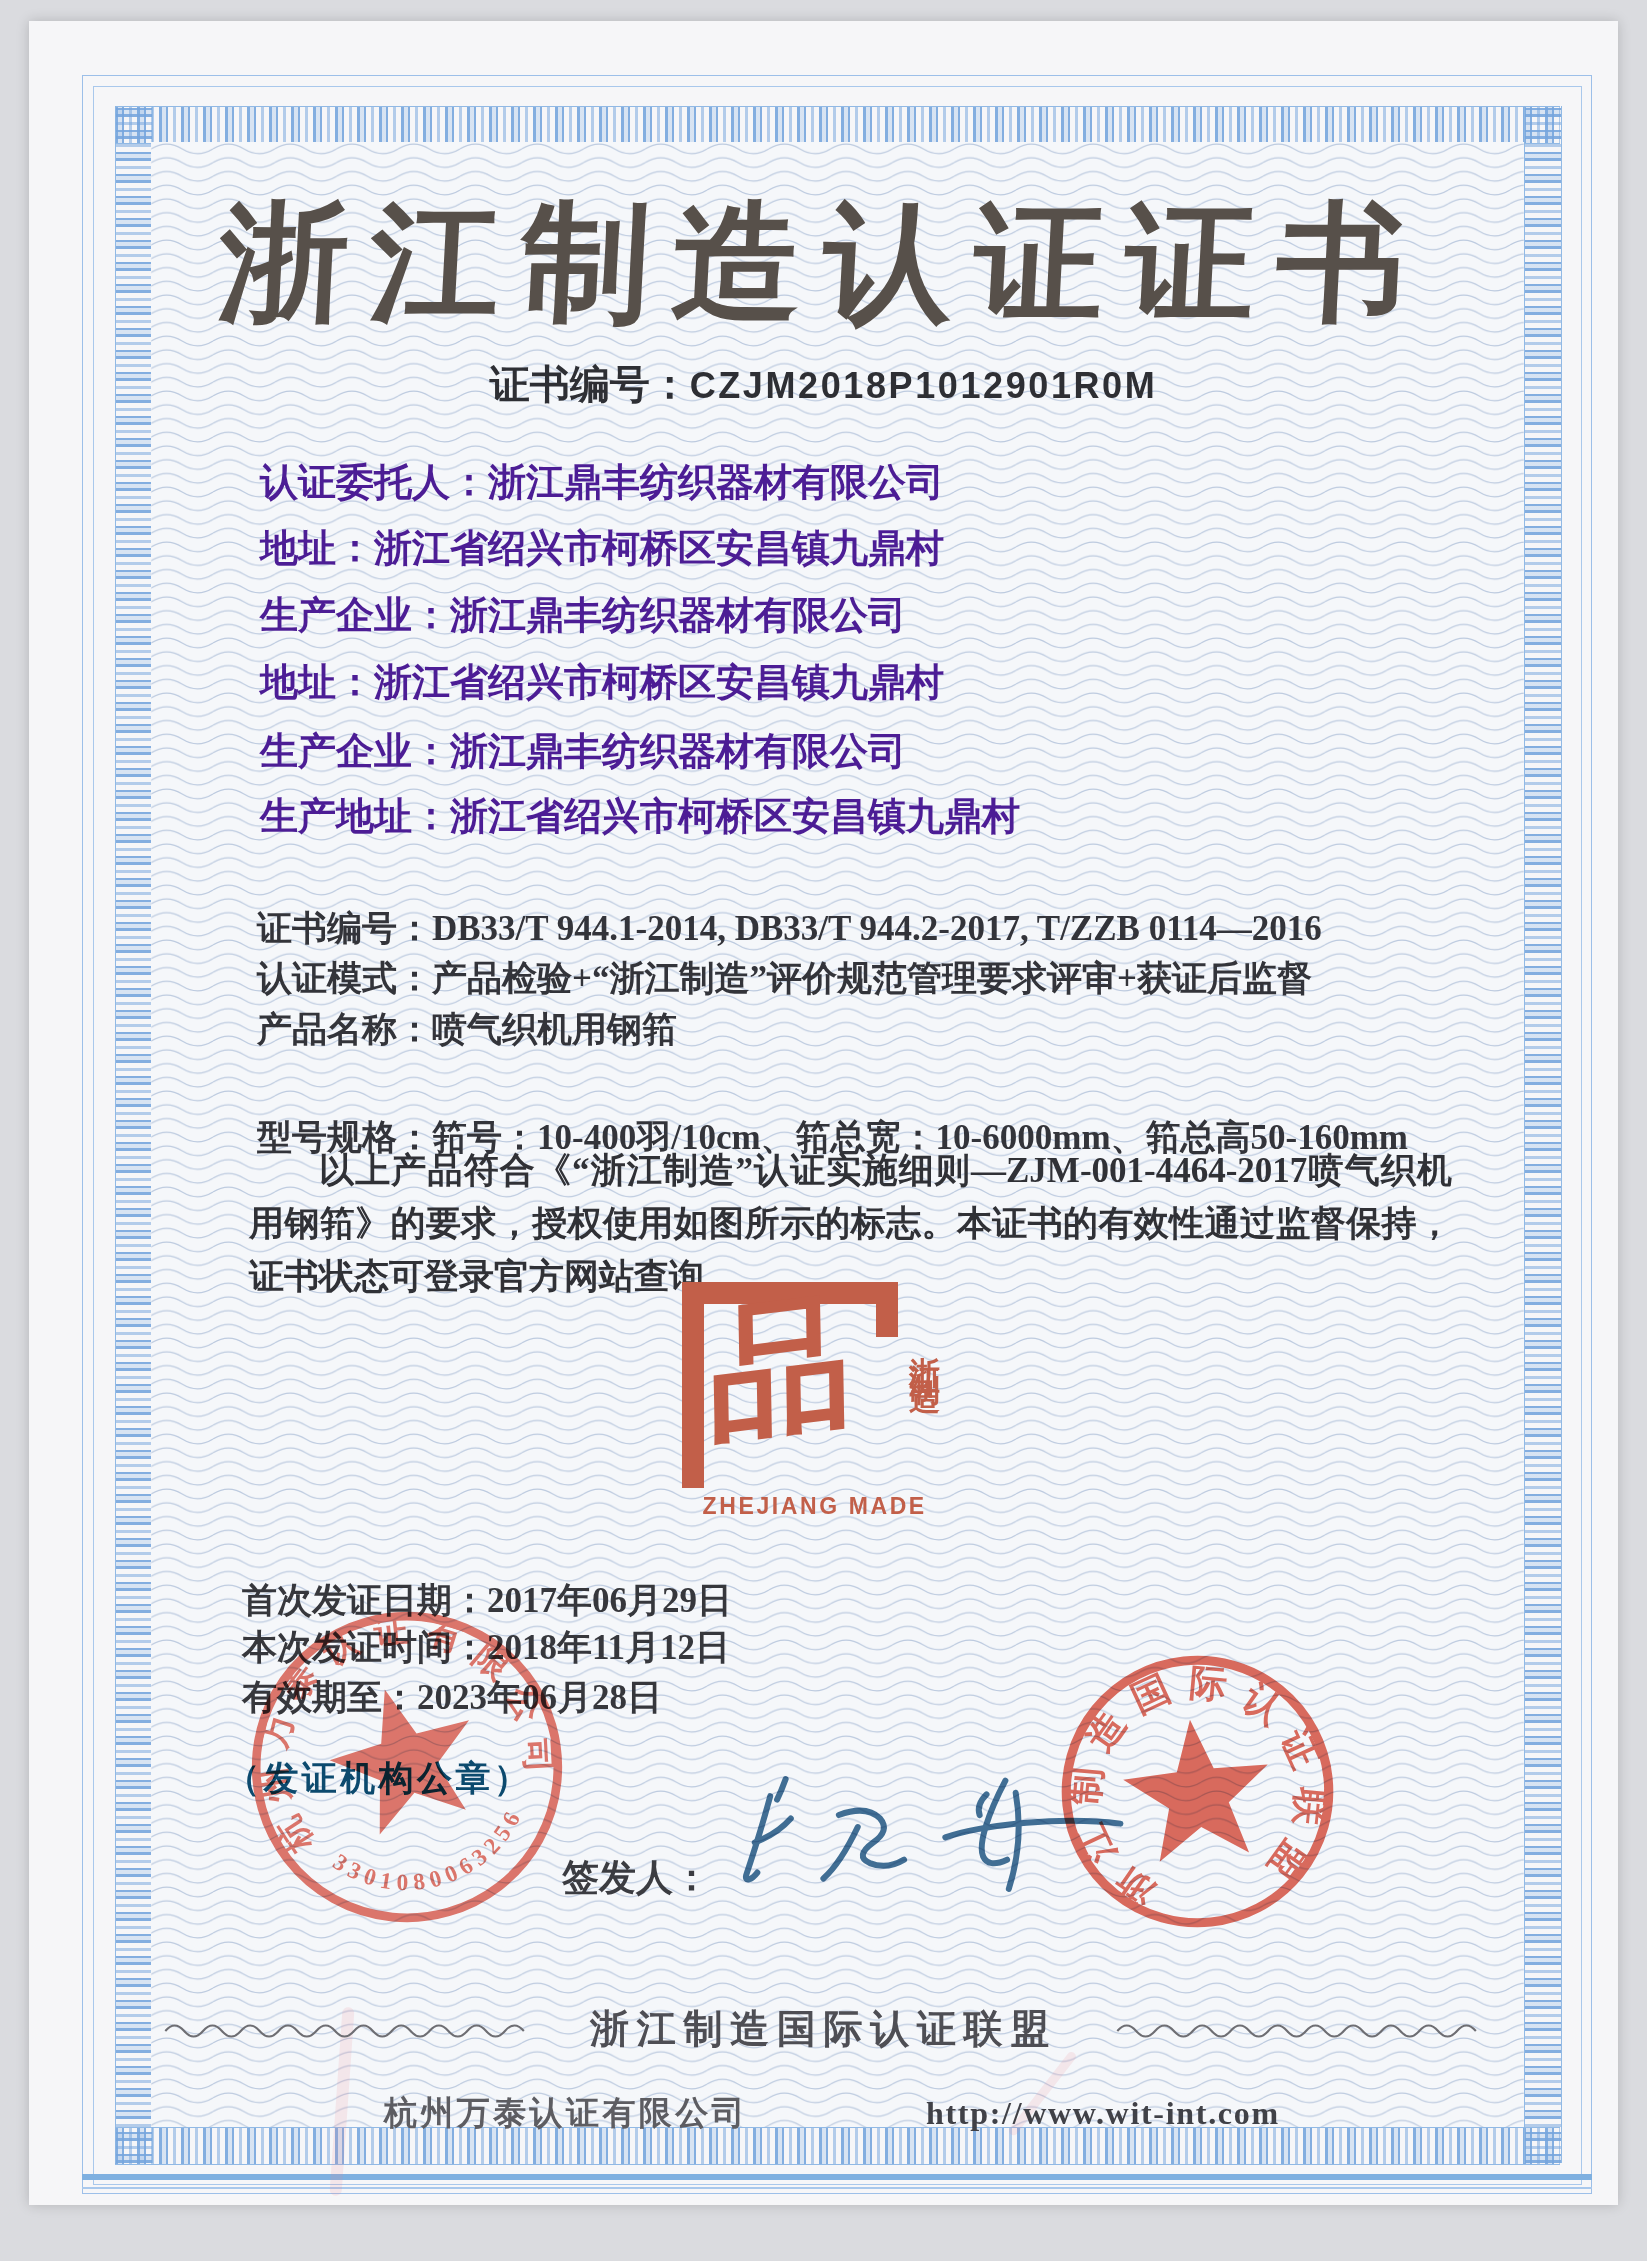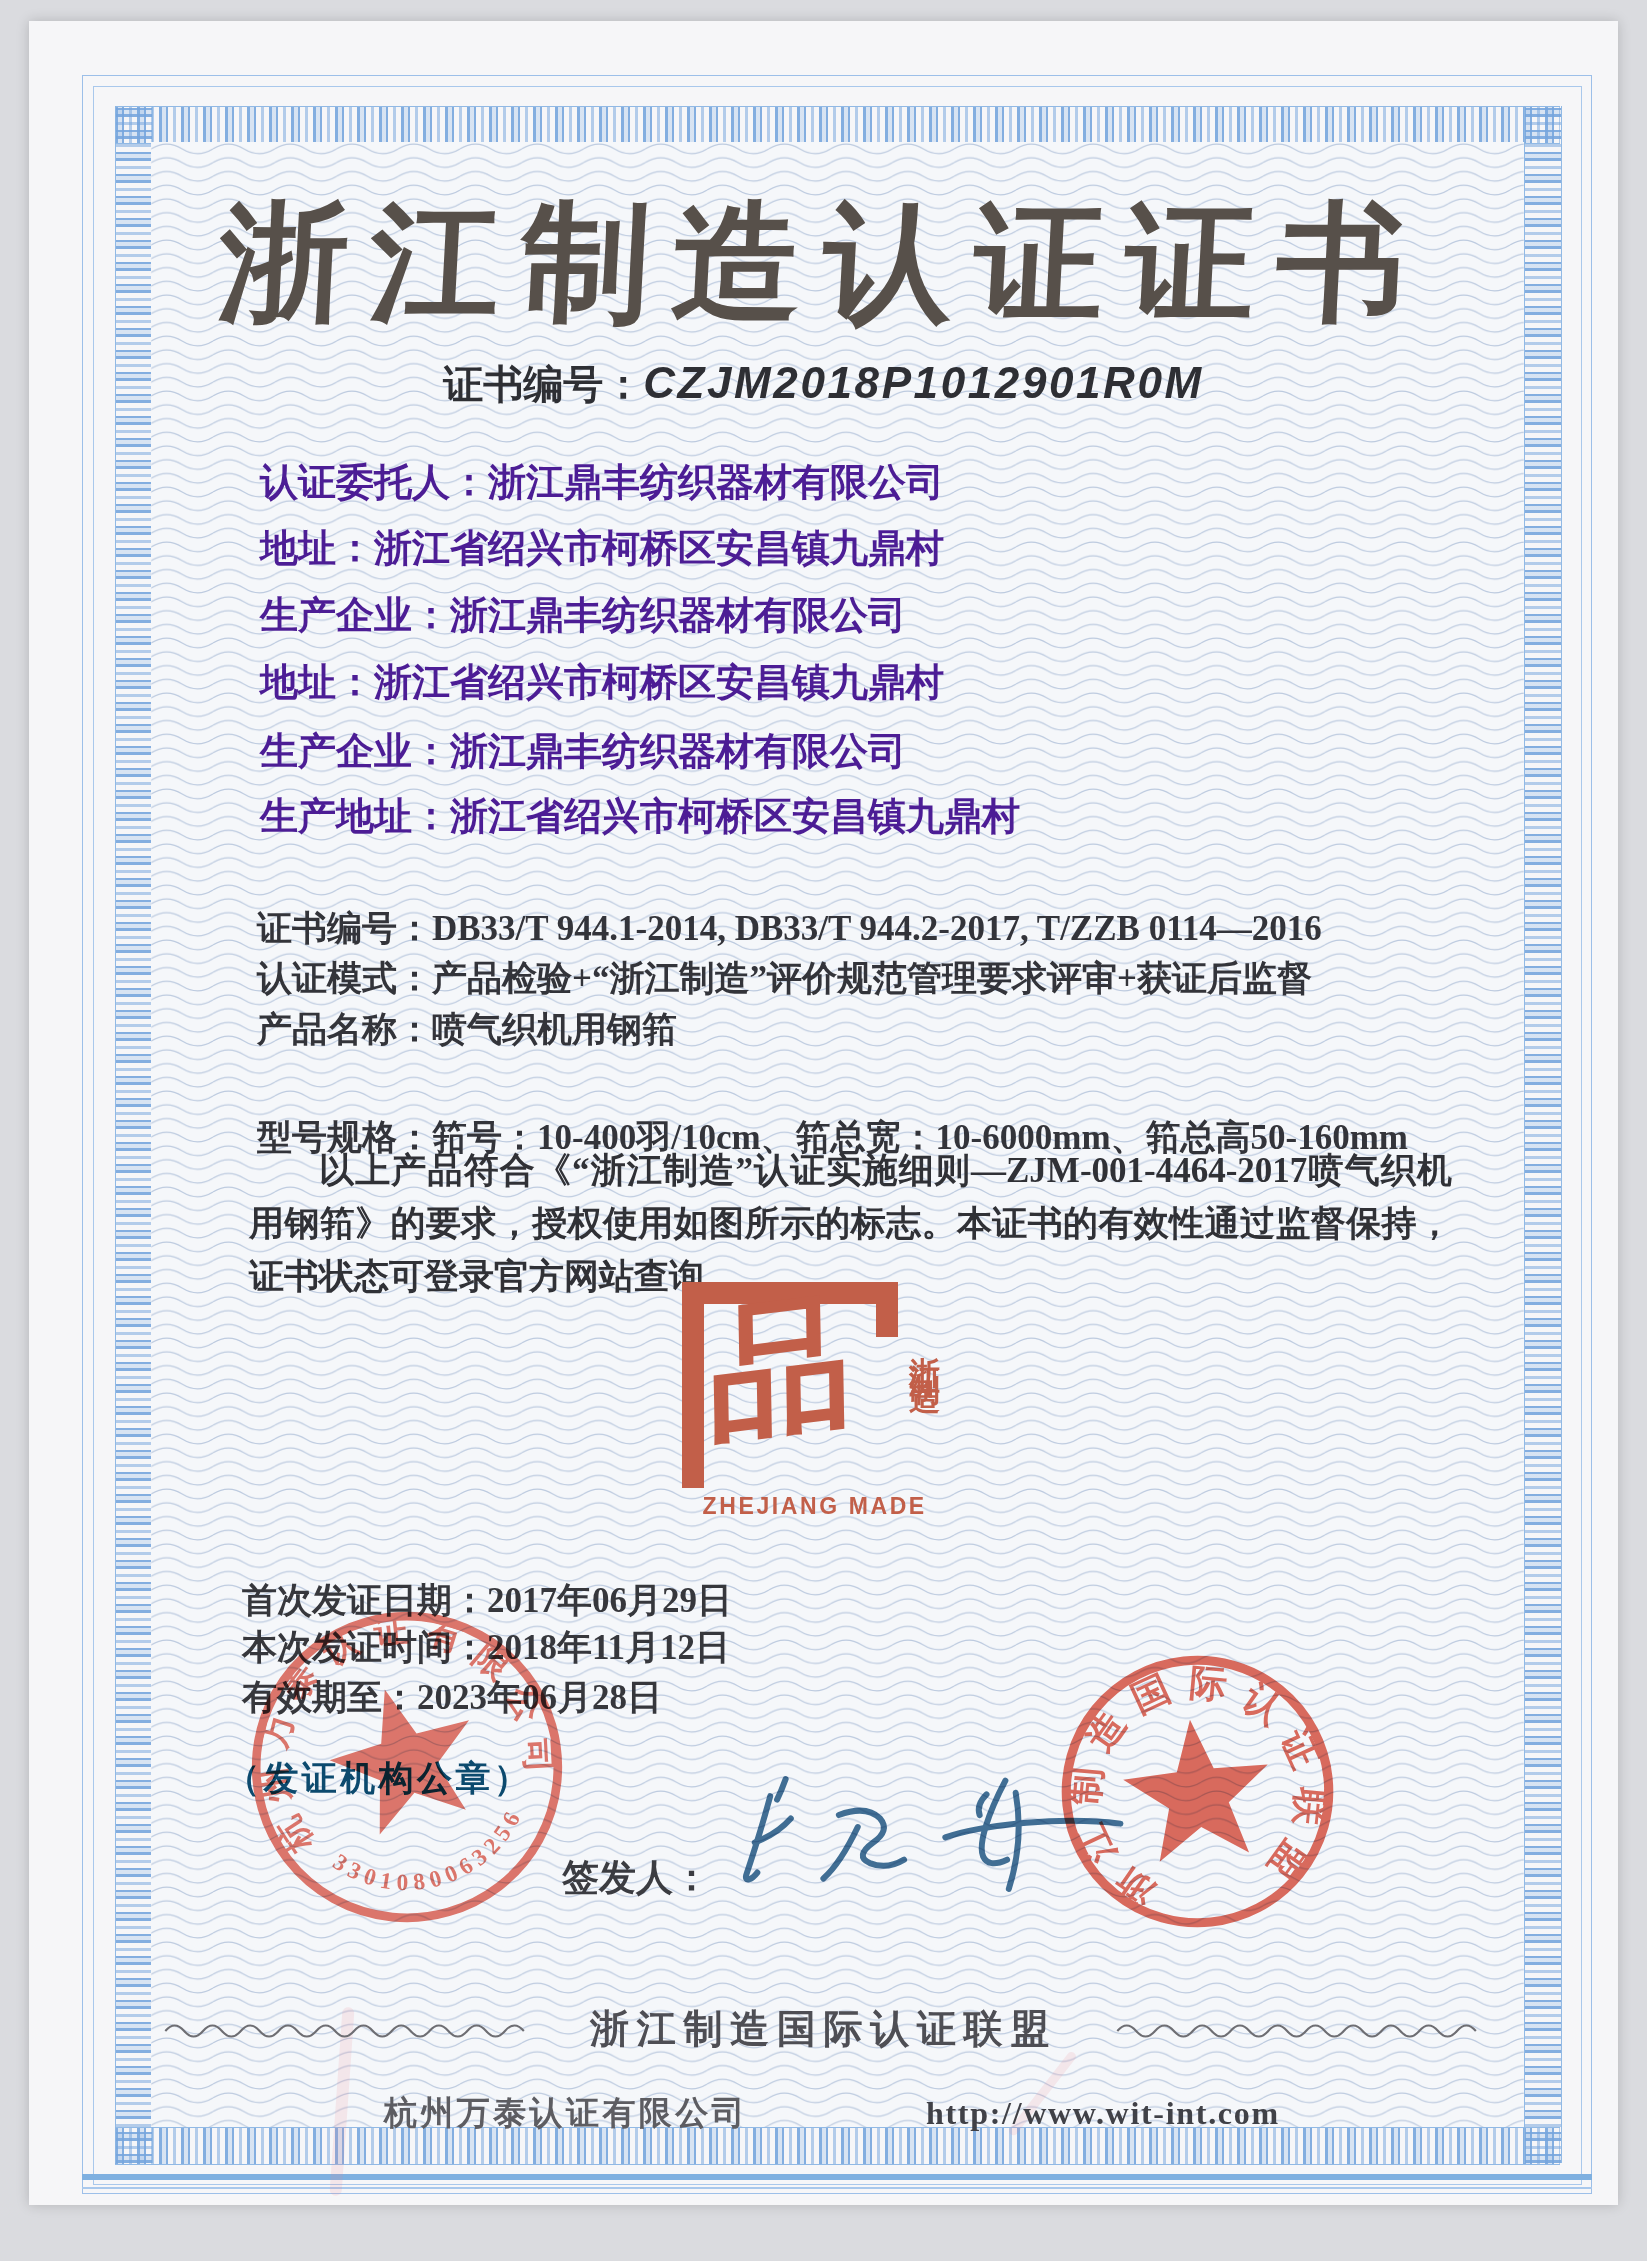--- a/index.html
+++ b/index.html
@@ -27,22 +27,22 @@
   .rule-thin{position:absolute;left:82px;top:2187px;width:1510px;height:1.7px;background:#a9c8ec;}
   
   .field{position:absolute;left:151px;top:142px;width:1373px;height:1985px;background:#f5f7fa;}
   .field svg{display:block;width:100%;height:100%;}
   
   .title{position:absolute;left:0;top:177px;width:100%;text-align:center;
          font-size:129px;font-weight:900;letter-spacing:22px;color:#57504a;
          transform:skewX(-3deg);white-space:nowrap;}
   .certno{position:absolute;left:0;top:357px;width:100%;text-align:center;white-space:nowrap;color:#2e2f34;}
   .certno .lbl{font-size:40px;font-weight:800;}
-  .certno .num{font-size:44px;font-weight:700;letter-spacing:2.6px;
-               font-family:"Liberation Sans","DejaVu Sans",sans-serif;font-style:italic;}
+  .certno .num{font-size:36px;font-weight:700;letter-spacing:2.6px;
+               font-family:"Liberation Sans","DejaVu Sans",sans-serif;}
   .bline{position:absolute;left:260px;font-size:38px;font-weight:700;color:#4c1d95;white-space:nowrap;}
   .sline{position:absolute;left:257px;font-size:35px;font-weight:700;color:#33343a;white-space:nowrap;}
   .statement{position:absolute;left:249px;top:1132px;width:1203px;font-size:35px;line-height:53px;
              font-weight:700;color:#303136;text-indent:70px;text-align:justify;margin-top:12px;}
   .dline{position:absolute;left:242px;font-size:35px;font-weight:700;color:#36373c;white-space:nowrap;}
   .sealnote{position:absolute;left:225px;top:1755px;font-size:35px;font-weight:600;color:#0c4a6e;letter-spacing:3.4px;}
   .issuer{position:absolute;left:562px;top:1853px;font-size:37px;font-weight:700;color:#3b3c41;}
   .foot-alliance{position:absolute;left:0;top:2002px;width:100%;text-align:center;font-size:39px;
                  font-weight:800;letter-spacing:7.7px;color:#4e4e54;}
   .flourish{position:absolute;top:2018px;}

